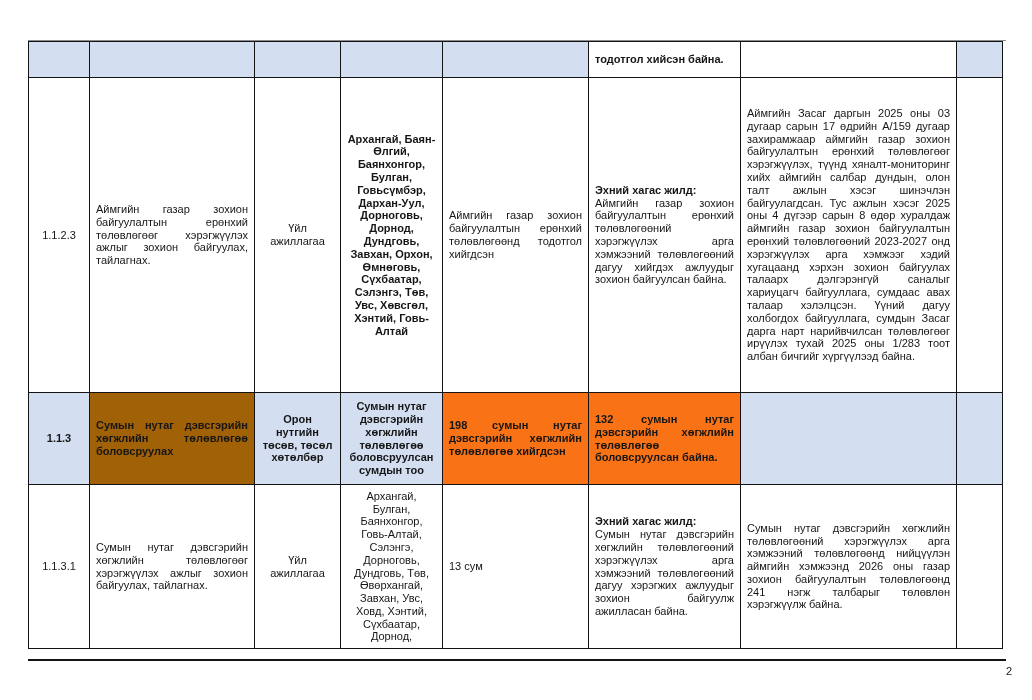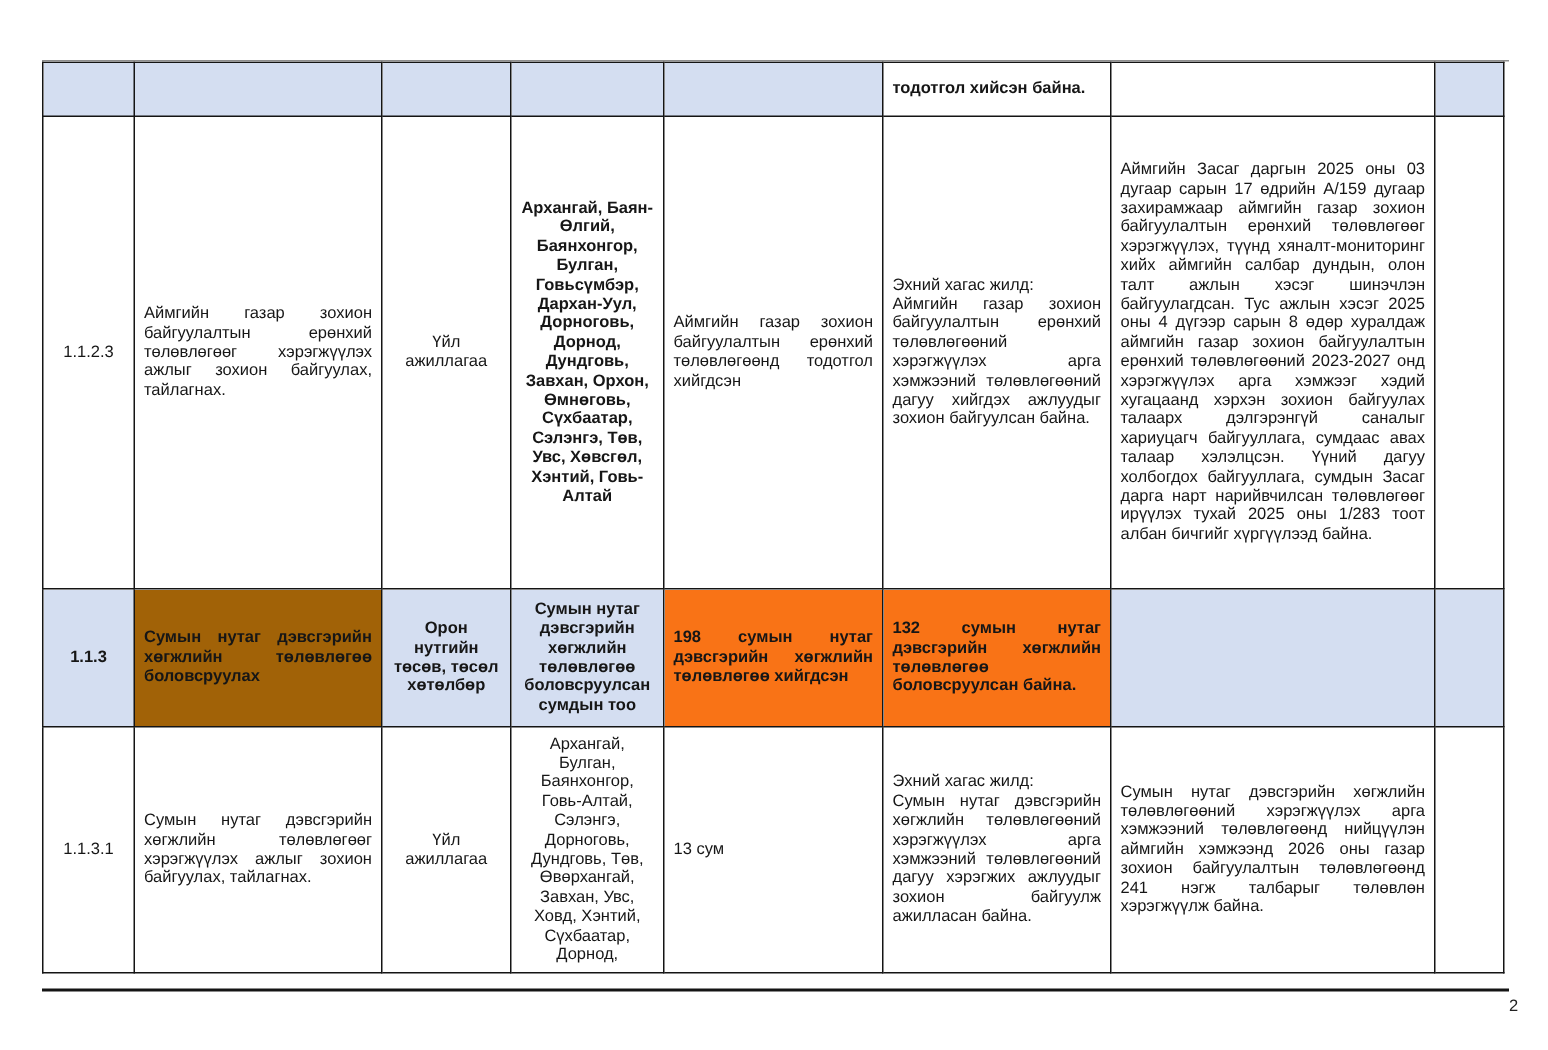--- a/index.html
+++ b/index.html
@@ -26,21 +26,21 @@
   .b{font-weight:bold;}
   .ctr{text-align:center;}
   .jst{text-align:justify;}
   .lft{text-align:left;}
   tr.rA{height:36px;}
   tr.rB{height:315px;}
   tr.rC{height:92px;}
   tr.rD{height:164px;}
   .cut-line{position:absolute;left:28px;top:659px;width:978px;height:2px;background:#141414;}
   .page-number{position:absolute;left:1006px;top:665px;font-size:11px;color:#222;}
-  .target-head{font-weight:normal;text-align:left;}
+  .target-head{font-weight:bold;text-align:left;}
 </style>
 </head>
 <body>
 
 <div class="page">
 
   <div class="table-wrap">
     <table class="plan">
       <colgroup>
         <col style="width:61px">

